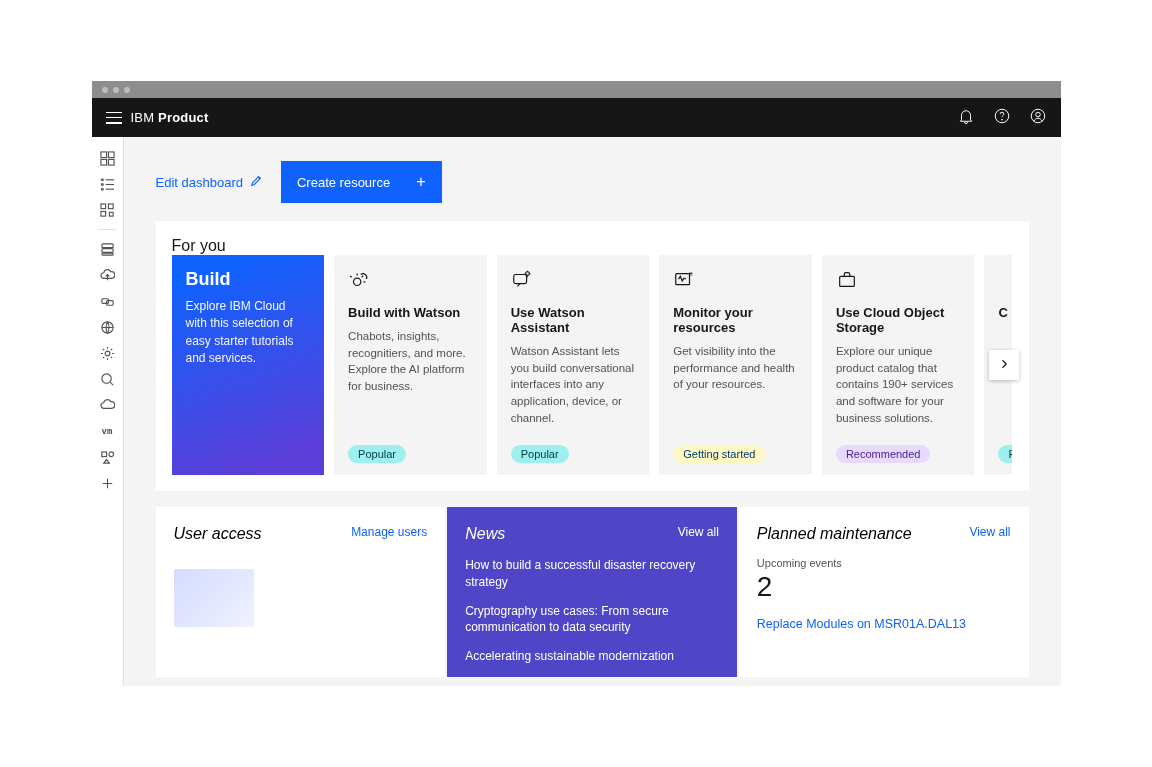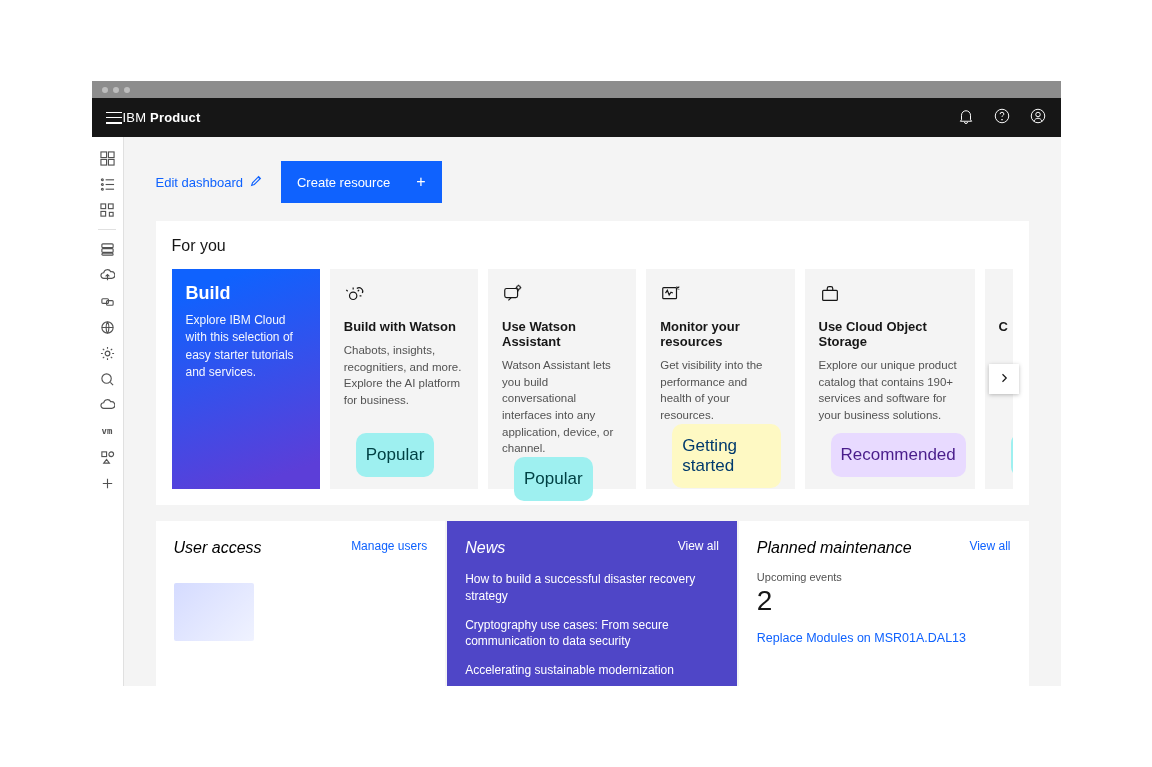--- a/index.html
+++ b/index.html
@@ -1,21 +1,21 @@
 <!DOCTYPE html>
 <html><head>
 <meta charset="utf-8">
 <style>
   * { margin: 0; padding: 0; box-sizing: border-box; font-family: -apple-system, BlinkMacSystemFont, "Segoe UI", Helvetica, Arial, sans-serif; }
   body { background: #fff; width: 1152px; height: 767px; display: flex; align-items: center; justify-content: center; }
   .app-window { width: 969px; height: 605px; background: #f4f4f4; border-radius: 0; overflow: hidden; display: flex; flex-direction: column; box-shadow: none; position: relative; }
   .mac-titlebar { height: 17px; background: #8d8d8d; display: flex; align-items: center; padding-left: 10px; gap: 5px; }
   .mac-dot { width: 6px; height: 6px; border-radius: 50%; background: #bdbdbd; }
   .topbar { height: 39px; background: #161616; color: #fff; display: flex; align-items: center; padding: 0 14px; justify-content: space-between; }
-  .topbar-left { display: flex; align-items: center; gap: 1px; }
+  .topbar-left { display: flex; align-items: center; gap: 9px; }
   .hamburger { width: 16px; height: 12px; display: flex; flex-direction: column; justify-content: space-between; cursor: pointer; }
   .hamburger span { height: 1.5px; background: #fff; }
   .brand { font-size: 13px; letter-spacing: .2px; }
   .brand b { font-weight: 600; }
   .topbar-right { display: flex; align-items: center; gap: 18px; }
   .topbar-right svg { width: 18px; height: 18px; fill: none; stroke: #fff; stroke-width: 1.3; }
   .main-area { flex: 1; display: flex; overflow: hidden; }
   .sidebar { width: 32px; background: #fff; border-right: 1px solid #e0e0e0; display: flex; flex-direction: column; align-items: center; padding-top: 12px; gap: 8px; font-size: 11px; color: #525252; }
   .sidebar-item { width: 18px; height: 18px; display: flex; align-items: center; justify-content: center; cursor: pointer; }
   .sidebar-item svg { width: 15px; height: 15px; fill: none; stroke: #525252; stroke-width: 1.2; }
@@ -25,31 +25,31 @@
   .page-header { display: flex; justify-content: space-between; align-items: center; padding: 24px 32px 18px 32px; }
   .page-title-wrap { display: flex; align-items: center; gap: 10px; }
   .page-title { font-size: 24px; font-weight: 400; color: #161616; }
   .page-title-chevron svg { width: 14px; height: 14px; stroke: #161616; stroke-width: 1.5; fill: none; }
   .header-actions { display: flex; align-items: center; gap: 18px; }
   .edit-link { color: #0f62fe; font-size: 13px; display: flex; align-items: center; gap: 6px; cursor: pointer; }
   .edit-link svg { width: 14px; height: 14px; stroke: #0f62fe; fill: none; stroke-width: 1.3; }
   .create-btn { background: #0f62fe; color: #fff; font-size: 13px; padding: 12px 16px; display: flex; align-items: center; gap: 26px; cursor: pointer; }
   .create-btn .plus { font-size: 16px; font-weight: 300; }
   .section { background: #fff; margin: 0 32px; padding: 16px; }
-  .section-title { font-size: 16px; color: #161616; margin-bottom: 14px; }
+  .section-title { font-size: 16px; color: #161616; }
   .cards-row { display: flex; gap: 10px; position: relative; }
   .card { width: 170px; height: 220px; background: #f4f4f4; padding: 14px 14px 12px 14px; display: flex; flex-direction: column; position: relative; }
   .card-primary { width: 170px; background: linear-gradient(160deg, #0f62fe 10%, #5c3ed8 90%); color: #fff; }
   .card-primary .card-title { color: #fff; font-size: 18px; margin-bottom: 8px; }
   .card-primary .card-desc { color: #fff; font-size: 12px; line-height: 1.45; opacity: .95; }
   .card-icon { height: 22px; margin-bottom: 14px; }
   .card-icon svg { width: 22px; height: 22px; fill: none; stroke: #161616; stroke-width: 1.3; }
   .card-title { font-size: 13px; font-weight: 600; color: #161616; margin-bottom: 8px; }
   .card-desc { font-size: 11.5px; line-height: 1.45; color: #525252; flex: 1; }
-  .card-tag { align-self: flex-start; padding: 12px 10px; border-radius: 10px; font-size: 17px; margin-left: 12px; }
+  .card-tag { align-self: flex-start; padding: 3px 10px; border-radius: 10px; font-size: 11px; }
   .tag-popular { background: #9ef0f0; color: #004144; }
   .tag-getting { background: #fef9c3; color: #003a6d; }
   .tag-recommended { background: #e8daff; color: #491d8b; }
   .card-partial { width: 26px; overflow: hidden; }
   .scroll-next { position: absolute; right: -6px; top: 50%; transform: translateY(-50%); width: 30px; height: 30px; background: #fff; box-shadow: 0 1px 4px rgba(0,0,0,.25); display: flex; align-items: center; justify-content: center; cursor: pointer; }
   .scroll-next svg { width: 12px; height: 12px; stroke: #161616; stroke-width: 1.6; fill: none; }
   .panels-row { display: flex; gap: 2px; margin: 16px 32px 0 32px; }
   .panel { flex: 1; background: #fff; padding: 18px 18px 0 18px; min-height: 160px; }
   .panel-news { background: #4f46c7; color: #fff; }
   .panel-header { display: flex; justify-content: space-between; align-items: flex-start; margin-bottom: 14px; }

